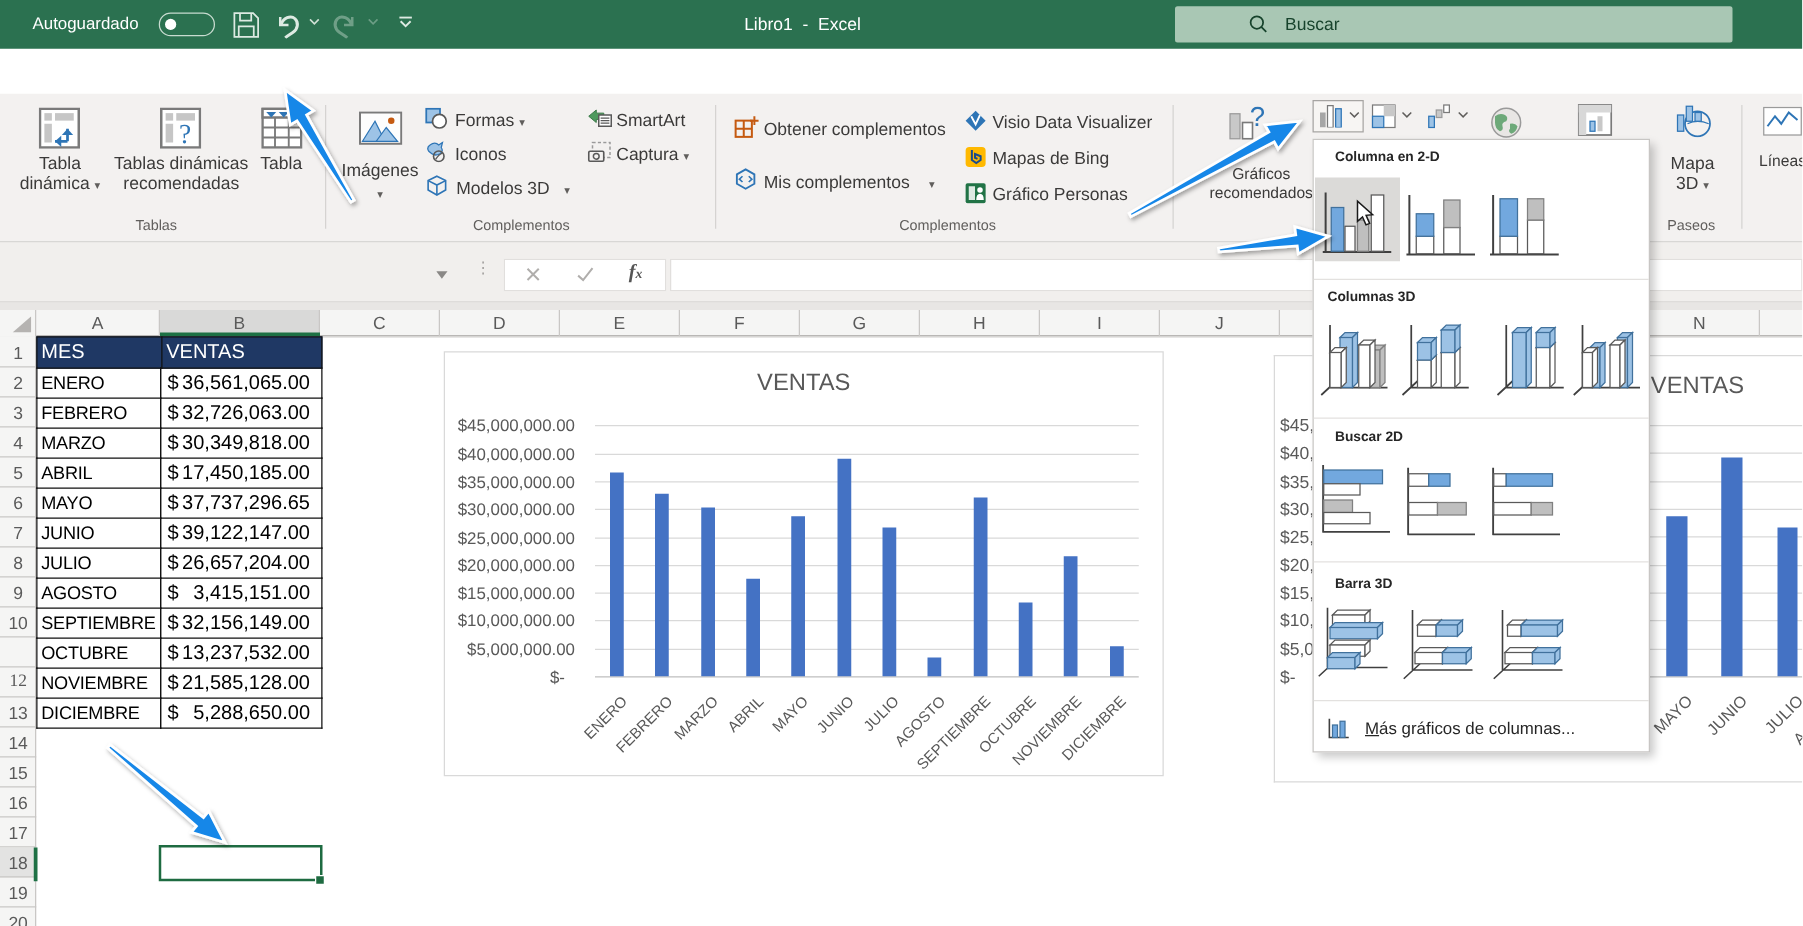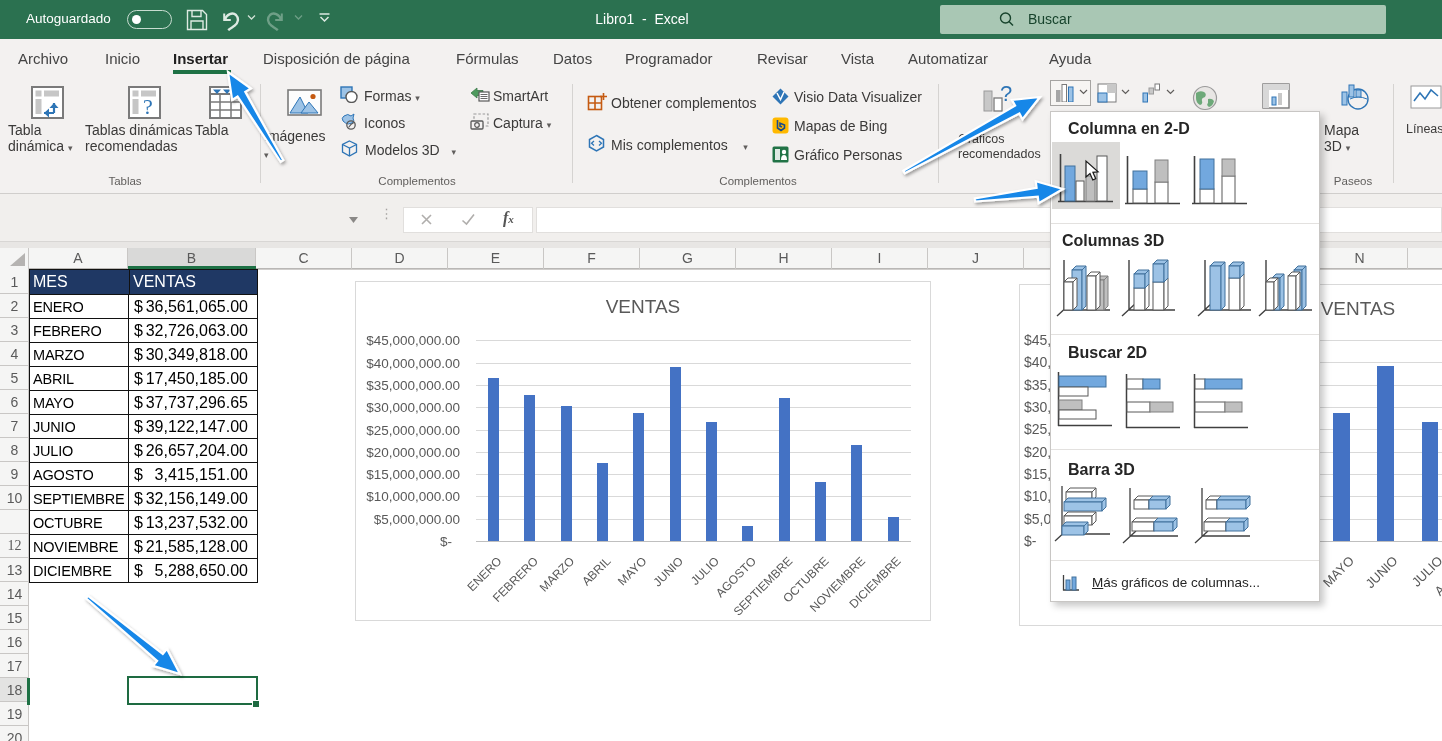--- a/index.html
+++ b/index.html
@@ -4,32 +4,32 @@
 html,body{width:1442px;height:741px;overflow:hidden;font-family:"Liberation Sans",sans-serif}
 #app{position:relative;width:1442px;height:741px;background:#fff;overflow:hidden}
 .abs{position:absolute}
 #titlebar{position:absolute;left:0;top:0;width:1442px;height:39px;background:#2b7150}
 .tb-ic{position:absolute;top:9px}
 #tabrow{position:absolute;left:0;top:39px;width:1442px;height:36px;background:#f3f1f0}
 .tab{position:absolute;top:11px;font-size:15px;color:#444;white-space:nowrap}
 #ribbon{position:absolute;left:0;top:75px;width:1442px;height:119px;background:#f3f1f0;border-bottom:1px solid #d0cecc}
 .rsep{position:absolute;top:84px;height:99px;width:1px;background:#d5d3d1}
 .glabel{position:absolute;top:175px;font-size:11.5px;color:#605e5c;text-align:center}
-.rlab{position:absolute;font-size:14px;color:#3b3a39;text-align:left;white-space:nowrap}
+.rlab{position:absolute;font-size:14px;color:#3b3a39;text-align:center;white-space:nowrap}
 .chev{font-size:9px;color:#605e5c}
 #fbar{position:absolute;left:0;top:194px;width:1442px;height:48px;background:#f1efed;border-bottom:1px solid #d8d6d4}
 .gridh{position:absolute;height:1px;background:#e2e1e0}
 .colhead{position:absolute;top:248px;height:21px;font-size:14px;color:#5a5a5a;text-align:center;line-height:21px}
 .rowhead{position:absolute;left:0;width:29px;font-size:14px;color:#5a5a5a;text-align:center;line-height:24px}
 .cell{position:absolute;font-size:16px;color:#000;line-height:24px;white-space:nowrap}
 .ylab{position:absolute;text-align:right;color:#595959;white-space:nowrap}
 .gl{position:absolute;background:#d9d9d9;height:1px}
 .bar{position:absolute;background:#4472c4}
 .xlab{position:absolute;color:#595959;transform:rotate(-45deg);transform-origin:100% 0;white-space:nowrap}
-.dd-h{position:absolute;font-size:16px;font-weight:bold;color:#262626;white-space:nowrap}
+.dd-h{position:absolute;font-size:11px;font-weight:bold;color:#262626;white-space:nowrap}
 .dd-sep{position:absolute;height:1px;background:#e3e1df}
 svg{display:block}
 </style></head><body>
 <div id="app">
 <div class="abs" style="left:0;top:242px;width:1442px;height:6px;background:#e8e6e4"></div>
 <div class="abs" style="left:0;top:248px;width:1442px;height:21px;background:#f5f5f4;border-bottom:1px solid #b9b7b5"></div>
 <div class="abs" style="left:0;top:248px;width:29px;height:21px;background:#f5f5f4;border-right:1px solid #c9c7c5"></div>
 <svg class="abs" style="left:10px;top:253px" width="15" height="13">
       <polygon points="15,0 15,13 0,13" fill="#b5b3b1"></polygon>
     </svg>
@@ -244,34 +244,20 @@
         <path d="M15 8.5 C 13.5 3.5, 7.5 0.8, 4 4 C 0.8 7.2, 1.8 12.2, 5.5 14.8 C 7.5 16.2, 10 17.5, 11.8 19.2" stroke-width="2.4"></path>
       </svg>
 <svg class="tb-ic" style="left:294px;top:15px;opacity:0.4" width="9" height="6" viewBox="0 0 9 6" fill="none" stroke="#cfe0d5" stroke-width="1.3">
         <path d="M1 0.5 l3.5 3.5 L8 0.5"></path>
       </svg>
 <svg class="tb-ic" style="left:318px;top:13px" width="13" height="10" viewBox="0 0 13 10" fill="none" stroke="#ddeae2" stroke-width="1.5">
         <line x1="1.5" y1="1" x2="11.5" y2="1"></line>
         <path d="M2.5 4 l4 4 l4-4"></path>
       </svg>
 </div>
-<div id="tabrow">
-<div class="tab" style="left:18px">Archivo</div>
-<div class="tab" style="left:105px">Inicio</div>
-<div class="tab" style="left:173px;color:#212121;font-weight:bold">Insertar</div>
-<div class="tab" style="left:263px">Disposición de página</div>
-<div class="tab" style="left:456px">Fórmulas</div>
-<div class="tab" style="left:553px">Datos</div>
-<div class="tab" style="left:625px">Programador</div>
-<div class="tab" style="left:757px">Revisar</div>
-<div class="tab" style="left:841px">Vista</div>
-<div class="tab" style="left:908px">Automatizar</div>
-<div class="tab" style="left:1049px">Ayuda</div>
-<div class="abs" style="left:173px;top:31px;width:58px;height:3.5px;background:#1e7145"></div>
-</div>
 <div id="ribbon"></div>
 <div class="rsep" style="left:260px"></div>
 <div class="rsep" style="left:572px"></div>
 <div class="rsep" style="left:938px"></div>
 <div class="rsep" style="left:1393px"></div>
 <div class="glabel" style="left:80px;width:90px">Tablas</div>
 <div class="glabel" style="left:372px;width:90px">Complementos</div>
 <div class="glabel" style="left:713px;width:90px">Complementos</div>
 <div class="glabel" style="left:1309px;width:88px">Paseos</div>
 <svg class="abs" style="left:31px;top:86px" width="33" height="33" viewBox="0 0 33 33">

